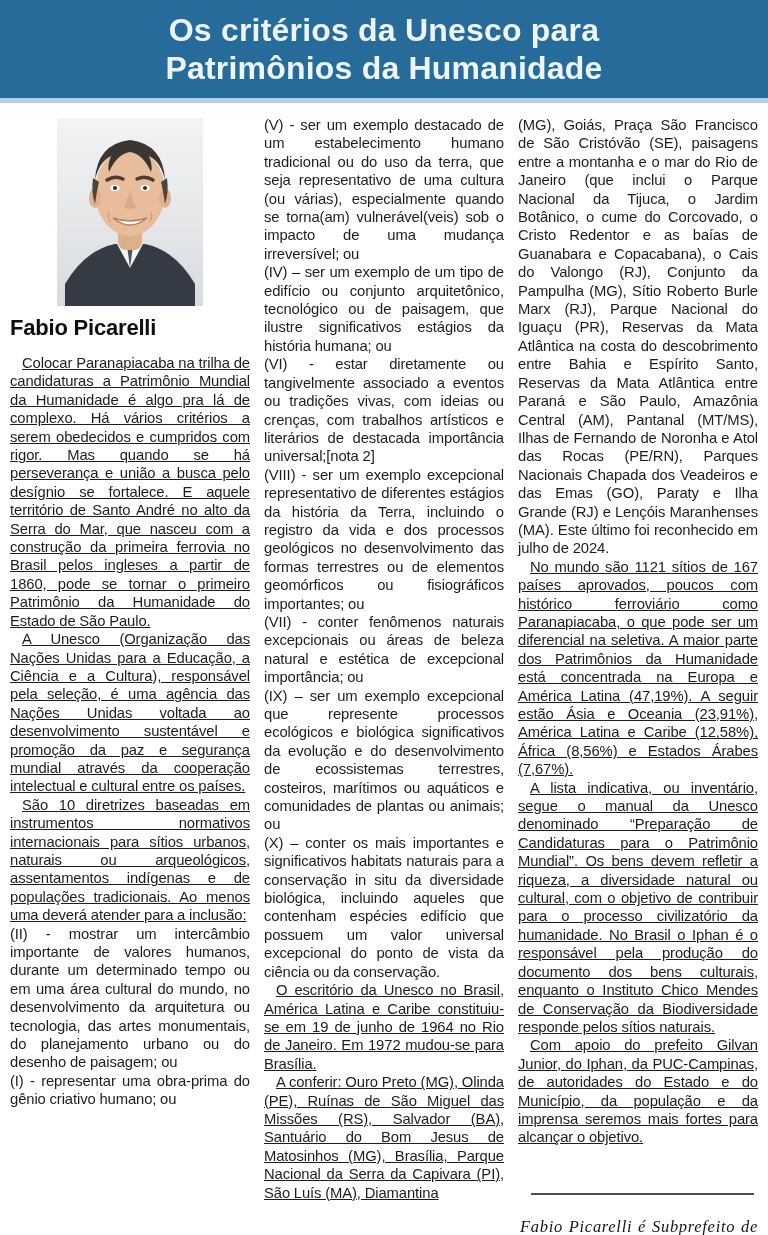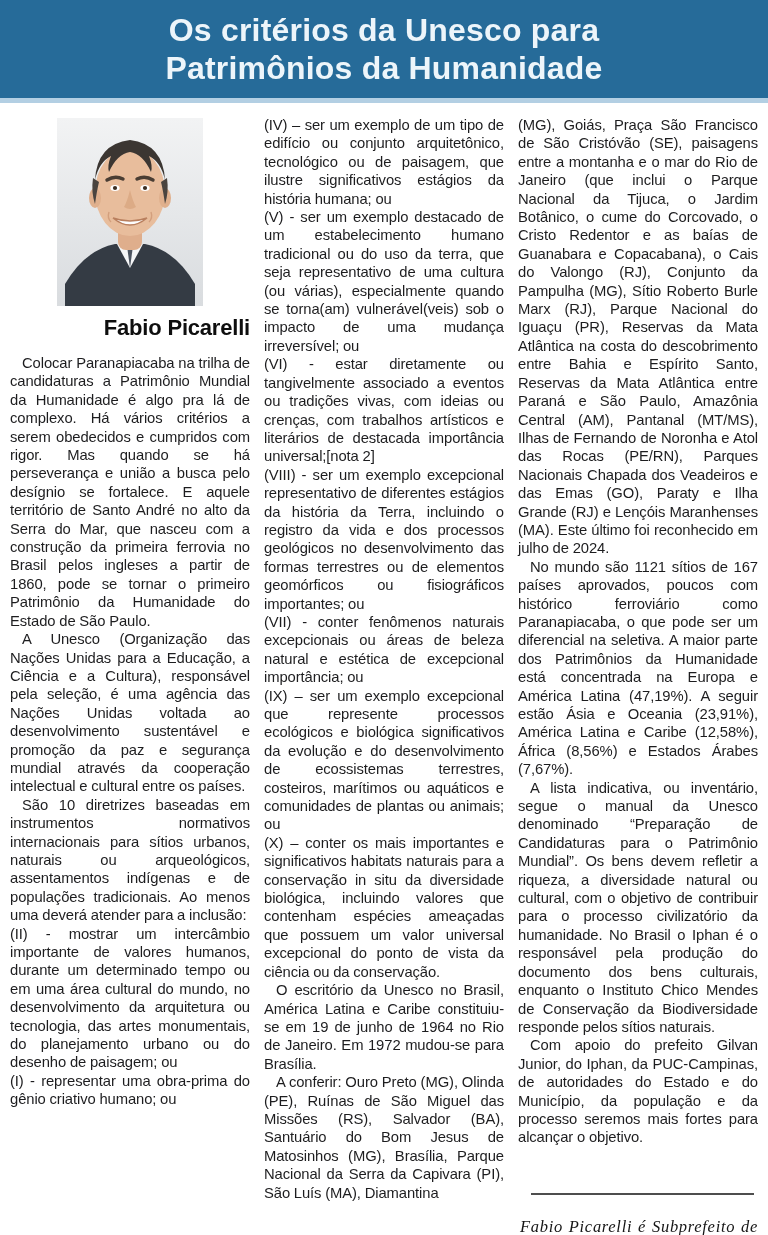--- a/index.html
+++ b/index.html
@@ -18,26 +18,26 @@
     color:#edf5fa; font-weight:bold; font-size:32px; line-height:38px;
     letter-spacing:0.2px; text-align:center; white-space:nowrap;
   }
   
   .content { display:flex; gap:14px; padding:13px 10px 0 10px; }
   .col { flex:1 1 0; min-width:0; }
   .col p {
     text-align:justify; font-size:14.8px; line-height:18.4px;
     color:#1d1d1f; letter-spacing:-0.1px; word-spacing:-0.2px;
   }
-  .col p.ind { text-indent:12px; }
+  .col p.ind { text-indent:12px;text-decoration:underline; }
   
   .photo-wrap { width:146px; height:188px; margin:2px auto 0 auto; display:block; }
   .photo-wrap svg { display:block; width:146px; height:188px; }
   .author-name {
-    text-align:right; font-size:22px; font-weight:bold; color:#0e0e0e;
+    text-align:left; font-size:22px; font-weight:bold; color:#0e0e0e;
     margin:9px 0 13px 0; letter-spacing:-0.2px;
   }
   
   .credit-rule {
     border:none; border-top:2px solid #4e4e4e;
     margin:46px 4px 21px 13px;
   }
   .credit {
     font-family:"Liberation Serif", serif; font-style:italic;
     font-size:16.5px; line-height:21.5px; color:#161616;
@@ -101,34 +101,34 @@
       </figure>
       <div class="author-name">Fabio Picarelli</div>
       <p class="ind">Colocar Paranapiacaba na trilha de candidaturas a Patrimônio Mundial da Humanidade é algo pra lá de complexo. Há vários critérios a serem obedecidos e cumpridos com rigor. Mas quando se há perseverança e união a busca pelo desígnio se fortalece. E aquele território de Santo André no alto da Serra do Mar, que nasceu com a construção da primeira ferrovia no Brasil pelos ingleses a partir de 1860, pode se tornar o primeiro Patrimônio da Humanidade do Estado de São Paulo.</p>
       <p class="ind">A Unesco (Organização das Nações Unidas para a Educação, a Ciência e a Cultura), responsável pela seleção, é uma agência das Nações Unidas voltada ao desenvolvimento sustentável e promoção da paz e segurança mundial através da cooperação intelectual e cultural entre os países.</p>
       <p class="ind">São 10 diretrizes baseadas em instrumentos normativos internacionais para sítios urbanos, naturais ou arqueológicos, assentamentos indígenas e de populações tradicionais. Ao menos uma deverá atender para a inclusão:</p>
       <p>(II) - mostrar um intercâmbio importante de valores humanos, durante um determinado tempo ou em uma área cultural do mundo, no desenvolvimento da arquitetura ou tecnologia, das artes monumentais, do planejamento urbano ou do desenho de paisagem; ou</p>
       <p>(I) - representar uma obra-prima do gênio criativo humano; ou</p>
     </div>
 
     <div class="col">
+      <p>(V) - ser um exemplo destacado de um estabelecimento humano tradicional ou do uso da terra, que seja representativo de uma cultura (ou várias), especialmente quando se torna(am) vulnerável(veis) sob o impacto de uma mudança irreversível; ou</p>
       <p>(IV) – ser um exemplo de um tipo de edifício ou conjunto arquitetônico, tecnológico ou de paisagem, que ilustre significativos estágios da história humana; ou</p>
-      <p>(V) - ser um exemplo destacado de um estabelecimento humano tradicional ou do uso da terra, que seja representativo de uma cultura (ou várias), especialmente quando se torna(am) vulnerável(veis) sob o impacto de uma mudança irreversível; ou</p>
       <p>(VI) - estar diretamente ou tangivelmente associado a eventos ou tradições vivas, com ideias ou crenças, com trabalhos artísticos e literários de destacada importância universal;[nota 2]</p>
       <p>(VIII) - ser um exemplo excepcional representativo de diferentes estágios da história da Terra, incluindo o registro da vida e dos processos geológicos no desenvolvimento das formas terrestres ou de elementos geomórficos ou fisiográficos importantes; ou</p>
       <p>(VII) - conter fenômenos naturais excepcionais ou áreas de beleza natural e estética de excepcional importância; ou</p>
       <p>(IX) – ser um exemplo excepcional que represente processos ecológicos e biológica significativos da evolução e do desenvolvimento de ecossistemas terrestres, costeiros, marítimos ou aquáticos e comunidades de plantas ou animais; ou</p>
-      <p>(X) – conter os mais importantes e significativos habitats naturais para a conservação in situ da diversidade biológica, incluindo valores que contenham espécies ameaçadas que possuem um valor universal excepcional do ponto de vista da ciência ou da conservação.</p>
+      <p>(X) – conter os mais importantes e significativos habitats naturais para a conservação in situ da diversidade biológica, incluindo aqueles que contenham espécies edifício que possuem um valor universal excepcional do ponto de vista da ciência ou da conservação.</p>
       <p class="ind">O escritório da Unesco no Brasil, América Latina e Caribe constituiu-se em 19 de junho de 1964 no Rio de Janeiro. Em 1972 mudou-se para Brasília.</p>
       <p class="ind">A conferir: Ouro Preto (MG), Olinda (PE), Ruínas de São Miguel das Missões (RS), Salvador (BA), Santuário do Bom Jesus de Matosinhos (MG), Brasília, Parque Nacional da Serra da Capivara (PI), São Luís (MA), Diamantina</p>
     </div>
 
     <div class="col">
       <p>(MG), Goiás, Praça São Francisco de São Cristóvão (SE), paisagens entre a montanha e o mar do Rio de Janeiro (que inclui o Parque Nacional da Tijuca, o Jardim Botânico, o cume do Corcovado, o Cristo Redentor e as baías de Guanabara e Copacabana), o Cais do Valongo (RJ), Conjunto da Pampulha (MG), Sítio Roberto Burle Marx (RJ), Parque Nacional do Iguaçu (PR), Reservas da Mata Atlântica na costa do descobrimento entre Bahia e Espírito Santo, Reservas da Mata Atlântica entre Paraná e São Paulo, Amazônia Central (AM), Pantanal (MT/MS), Ilhas de Fernando de Noronha e Atol das Rocas (PE/RN), Parques Nacionais Chapada dos Veadeiros e das Emas (GO), Paraty e Ilha Grande (RJ) e Lençóis Maranhenses (MA). Este último foi reconhecido em julho de 2024.</p>
       <p class="ind">No mundo são 1121 sítios de 167 países aprovados, poucos com histórico ferroviário como Paranapiacaba, o que pode ser um diferencial na seletiva. A maior parte dos Patrimônios da Humanidade está concentrada na Europa e América Latina (47,19%). A seguir estão Ásia e Oceania (23,91%), América Latina e Caribe (12,58%), África (8,56%) e Estados Árabes (7,67%).</p>
       <p class="ind">A lista indicativa, ou inventário, segue o manual da Unesco denominado “Preparação de Candidaturas para o Patrimônio Mundial”. Os bens devem refletir a riqueza, a diversidade natural ou cultural, com o objetivo de contribuir para o processo civilizatório da humanidade. No Brasil o Iphan é o responsável pela produção do documento dos bens culturais, enquanto o Instituto Chico Mendes de Conservação da Biodiversidade responde pelos sítios naturais.</p>
-      <p class="ind">Com apoio do prefeito Gilvan Junior, do Iphan, da PUC-Campinas, de autoridades do Estado e do Município, da população e da processo seremos mais fortes para alcançar o objetivo.</p>
+      <p class="ind">Com apoio do prefeito Gilvan Junior, do Iphan, da PUC-Campinas, de autoridades do Estado e do Município, da população e da imprensa seremos mais fortes para alcançar o objetivo.</p>
       <hr class="credit-rule">
       <div class="credit">Fabio Picarelli é Subprefeito de Paranapiacaba e Parque Andreense.</div>
     </div>
 
   </div>
 </div>
 
 </body></html>

